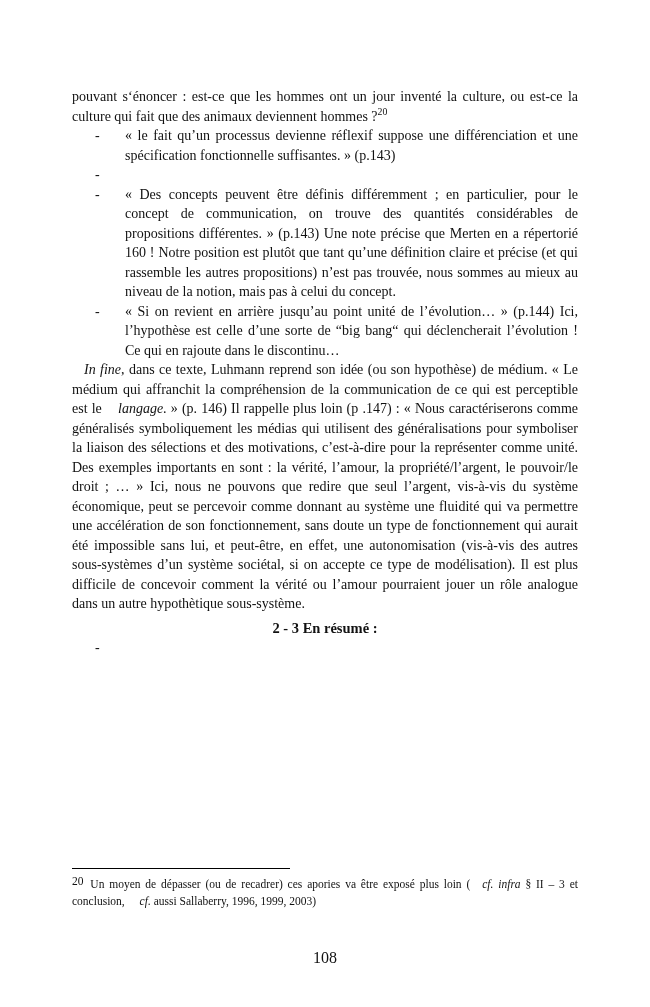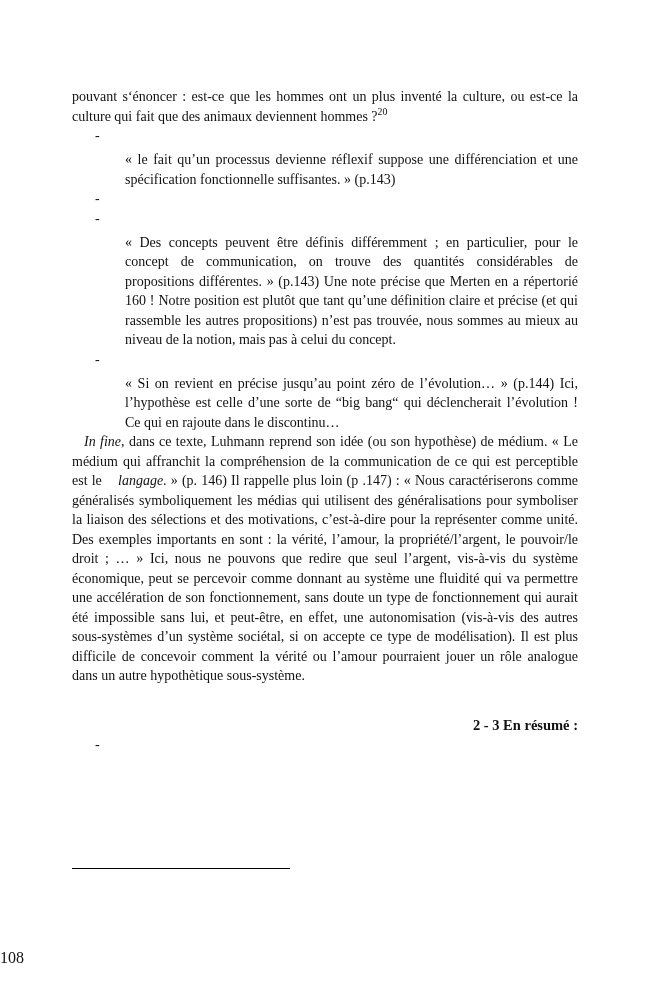--- a/index.html
+++ b/index.html
@@ -38,29 +38,28 @@
   }
   .li-marker {
     flex: none;
     width: 53px;
     padding-left: 23px;
     box-sizing: border-box;
   }
   .li-text {
     flex: 1;
     text-align: justify;
-    margin-top: 24px;
   }
   .justify-last { text-align-last: justify; }
   .it { font-style: italic; margin-left: 12px; }
   .section-heading {
     font-weight: bold;
     font-size: 14.5px;
-    margin-top: 30px;
-    text-align: right;
+    margin-top: 5px;
+    text-align: center;
   }
   .footnote-block {
     position: absolute;
     left: 72px;
     top: 868px;
     width: 506px;
   }
   .fn-rule {
     width: 218px;
     height: 0;
@@ -75,63 +74,64 @@
   .fn-marker {
     position: relative;
     top: -3px;
     margin-right: 2px;
   }
   .page-number {
     position: absolute;
     left: 0;
     right: 0;
     top: 949px;
-    text-align: left;
+    text-align: center;
     font-size: 16px;
   }
 </style>
 </head>
 <body>
 
 <div class="doc-page">
 
   <div class="body-text">
 
-    <p class="para"><span>pouvant s‘énoncer : est-ce que les hommes ont un plus inventé la culture, ou est-ce la culture qui fait que des animaux deviennent hommes ?</span><sup class="fnref">20</sup></p>
+    <p class="para"><span>pouvant s‘énoncer : est-ce que les hommes ont un jour inventé la culture, ou est-ce la culture qui fait que des animaux deviennent hommes ?</span><sup class="fnref">20</sup></p>
 
 
     <div class="hyp-list">
       <div class="list-item">
         <span class="li-marker">-</span>
         <span class="li-text">« le fait qu’un processus devienne réflexif suppose une différenciation et une spécification fonctionnelle suffisantes. » (p.143)</span>
       </div>
       <div class="list-item">
         <span class="li-marker">-</span>
       </div>
       <div class="list-item">
         <span class="li-marker">-</span>
         <span class="li-text">« Des concepts peuvent être définis différemment ; en particulier, pour le concept de communication, on trouve des quantités considérables de propositions différentes. » (p.143) Une note précise que Merten en a répertorié 160 ! Notre position est plutôt que tant qu’une définition claire et précise (et qui rassemble les autres propositions) n’est pas trouvée, nous sommes au mieux au niveau de la notion, mais pas à celui du concept.</span>
       </div>
       <div class="list-item">
         <span class="li-marker">-</span>
-        <span class="li-text">« Si on revient en précise jusqu’au point zéro de l’évolution… » (p.144) Ici, l’hypothèse est celle d’une sorte de “big bang“ qui déclencherait l’évolution ! Ce qui en rajoute dans le discontinu…</span>
+        <span class="li-text">« Si on revient en arrière jusqu’au point unité de l’évolution… » (p.144) Ici, l’hypothèse est celle d’une sorte de “big bang“ qui déclencherait l’évolution ! Ce qui en rajoute dans le discontinu…</span>
       </div>
     </div>
 
     <p class="para"><span class="it">In fine</span><span>, dans ce texte, Luhmann reprend son idée (ou son hypothèse) de médium. « Le médium qui affranchit la compréhension de la communication de ce qui est perceptible est le </span><span class="it">langage</span><span>. » (p. 146) Il rappelle plus loin (p .147) : « Nous caractériserons comme généralisés symboliquement les médias qui utilisent des généralisations pour symboliser la liaison des sélections et des motivations, c’est-à-dire pour la représenter comme unité. Des exemples importants en sont : la vérité, l’amour, la propriété/l’argent, le pouvoir/le droit ; … » Ici, nous ne pouvons que redire que seul l’argent, vis-à-vis du système économique, peut se percevoir comme donnant au système une fluidité qui va permettre une accélération de son fonctionnement, sans doute un type de fonctionnement qui aurait été impossible sans lui, et peut-être, en effet, une autonomisation (vis-à-vis des autres sous-systèmes d’un système sociétal, si on accepte ce type de modélisation). Il est plus difficile de concevoir comment la vérité ou l’amour pourraient jouer un rôle analogue dans un autre hypothètique sous-système.</span></p>
 
     <p class="para section-heading">2 - 3 En résumé :</p>
 
     <div class="hyp-list">
       <div class="list-item">
         <span class="li-marker">-</span>
       </div>
     </div>
 
   </div>
 
   <div class="footnote-block">
     <div class="fn-rule"></div>
+    <p class="para fn-text"><span class="fn-marker">20</span><span> Un moyen de dépasser (ou de recadrer) ces apories va être exposé plus loin (</span><span class="it">cf. infra</span><span> § II – 3 et conclusion, </span><span class="it">cf.</span><span> aussi Sallaberry, 1996, 1999,  2003)</span></p>
   </div>
 
   <div class="page-number">108</div>
 
 </div>
 
 </body></html>

